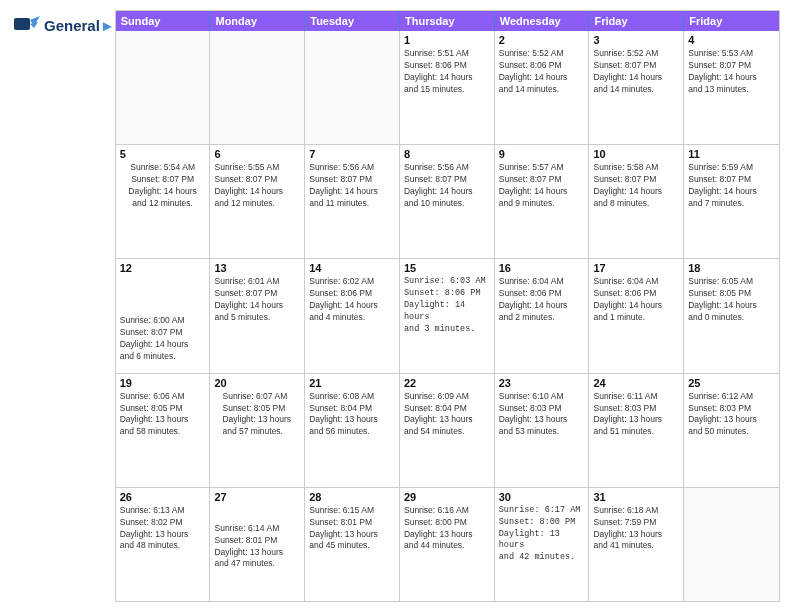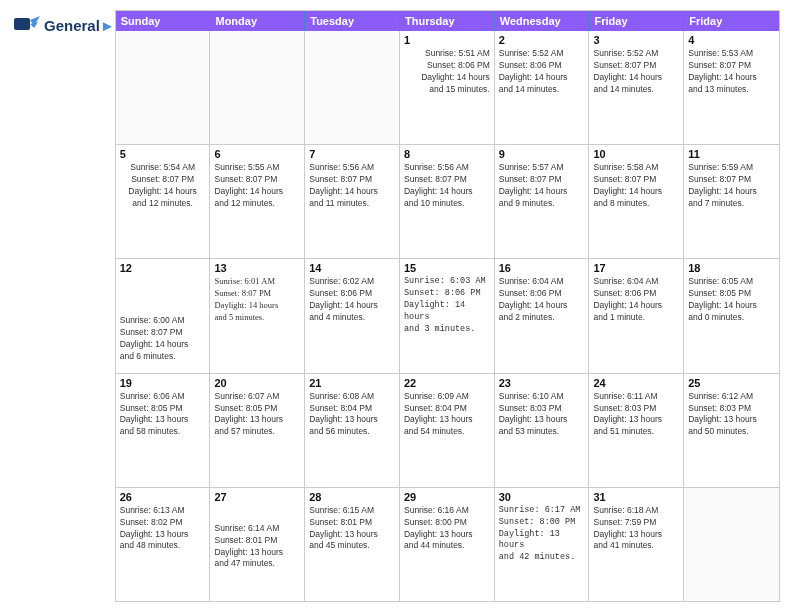--- a/index.html
+++ b/index.html
@@ -133,21 +133,21 @@
         <div class="cal-header-cell">Friday</div>
         <div class="cal-header-cell">Friday</div>
       </div>
     <div class="cal-body" id="cal-body">
         <div class="cal-row">
           <div class="cal-cell empty"></div>
           <div class="cal-cell empty"></div>
           <div class="cal-cell empty"></div>
           <div class="cal-cell">
             <div class="day-num">1</div>
-            <div class="cell-text" style="white-space: pre-line; text-align: right;">Sunrise: 5:51 AM
+            <div class="cell-text" style="white-space: pre-line;">Sunrise: 5:51 AM
 Sunset: 8:06 PM
 Daylight: 14 hours
 and 15 minutes.</div>
           </div>
           <div class="cal-cell">
             <div class="day-num">2</div>
             <div class="cell-text" style="white-space: pre-line;">Sunrise: 5:52 AM
 Sunset: 8:06 PM
 Daylight: 14 hours
 and 14 minutes.</div>
@@ -221,21 +221,21 @@
         <div class="cal-row">
           <div class="cal-cell">
             <div class="day-num">12</div>
             <div class="cell-text" style="white-space: pre-line; margin-top: 41px;">Sunrise: 6:00 AM
 Sunset: 8:07 PM
 Daylight: 14 hours
 and 6 minutes.</div>
           </div>
           <div class="cal-cell">
             <div class="day-num">13</div>
-            <div class="cell-text" style="white-space: pre-line; font-family: Liberation Serif, serif;">Sunrise: 6:01 AM
+            <div class="cell-text" style="white-space: pre-line;">Sunrise: 6:01 AM
 Sunset: 8:07 PM
 Daylight: 14 hours
 and 5 minutes.</div>
           </div>
           <div class="cal-cell">
             <div class="day-num">14</div>
             <div class="cell-text" style="white-space: pre-line;">Sunrise: 6:02 AM
 Sunset: 8:06 PM
 Daylight: 14 hours
 and 4 minutes.</div>
@@ -272,21 +272,21 @@
         <div class="cal-row">
           <div class="cal-cell">
             <div class="day-num">19</div>
             <div class="cell-text" style="white-space: pre-line;">Sunrise: 6:06 AM
 Sunset: 8:05 PM
 Daylight: 13 hours
 and 58 minutes.</div>
           </div>
           <div class="cal-cell">
             <div class="day-num">20</div>
-            <div class="cell-text" style="white-space: pre-line;">Sunrise: 6:07 AM
+            <div class="cell-text" style="white-space: pre-line; margin-left: 8px;">Sunrise: 6:07 AM
 Sunset: 8:05 PM
 Daylight: 13 hours
 and 57 minutes.</div>
           </div>
           <div class="cal-cell">
             <div class="day-num">21</div>
             <div class="cell-text" style="white-space: pre-line;">Sunrise: 6:08 AM
 Sunset: 8:04 PM
 Daylight: 13 hours
 and 56 minutes.</div>

